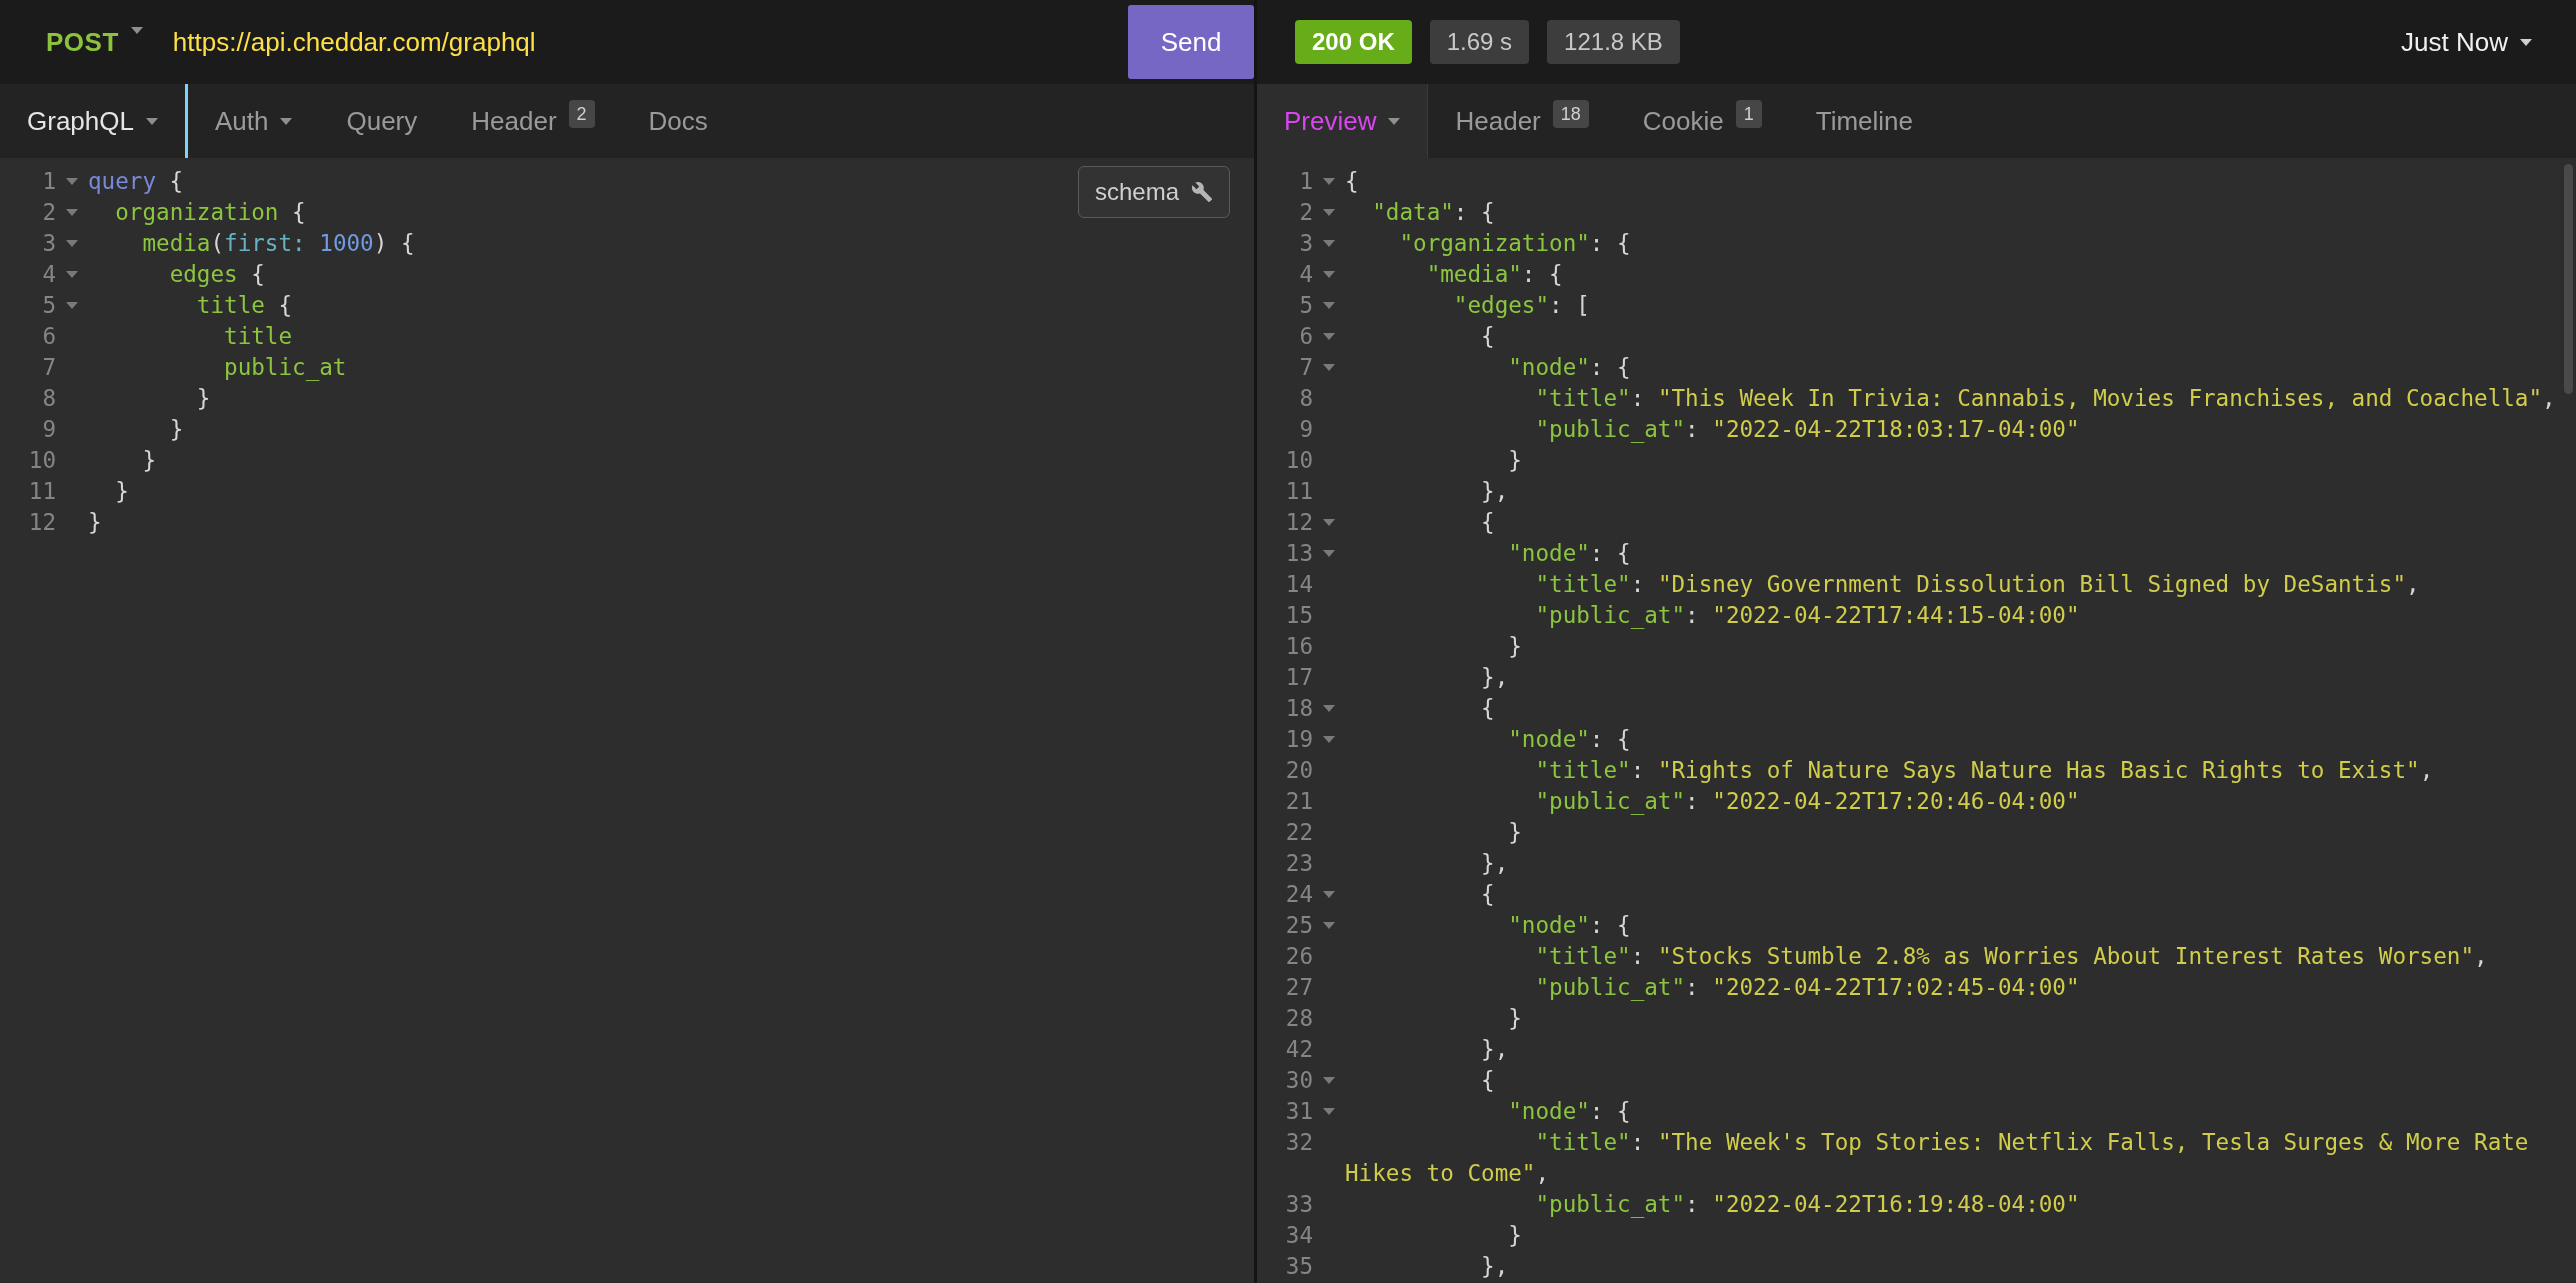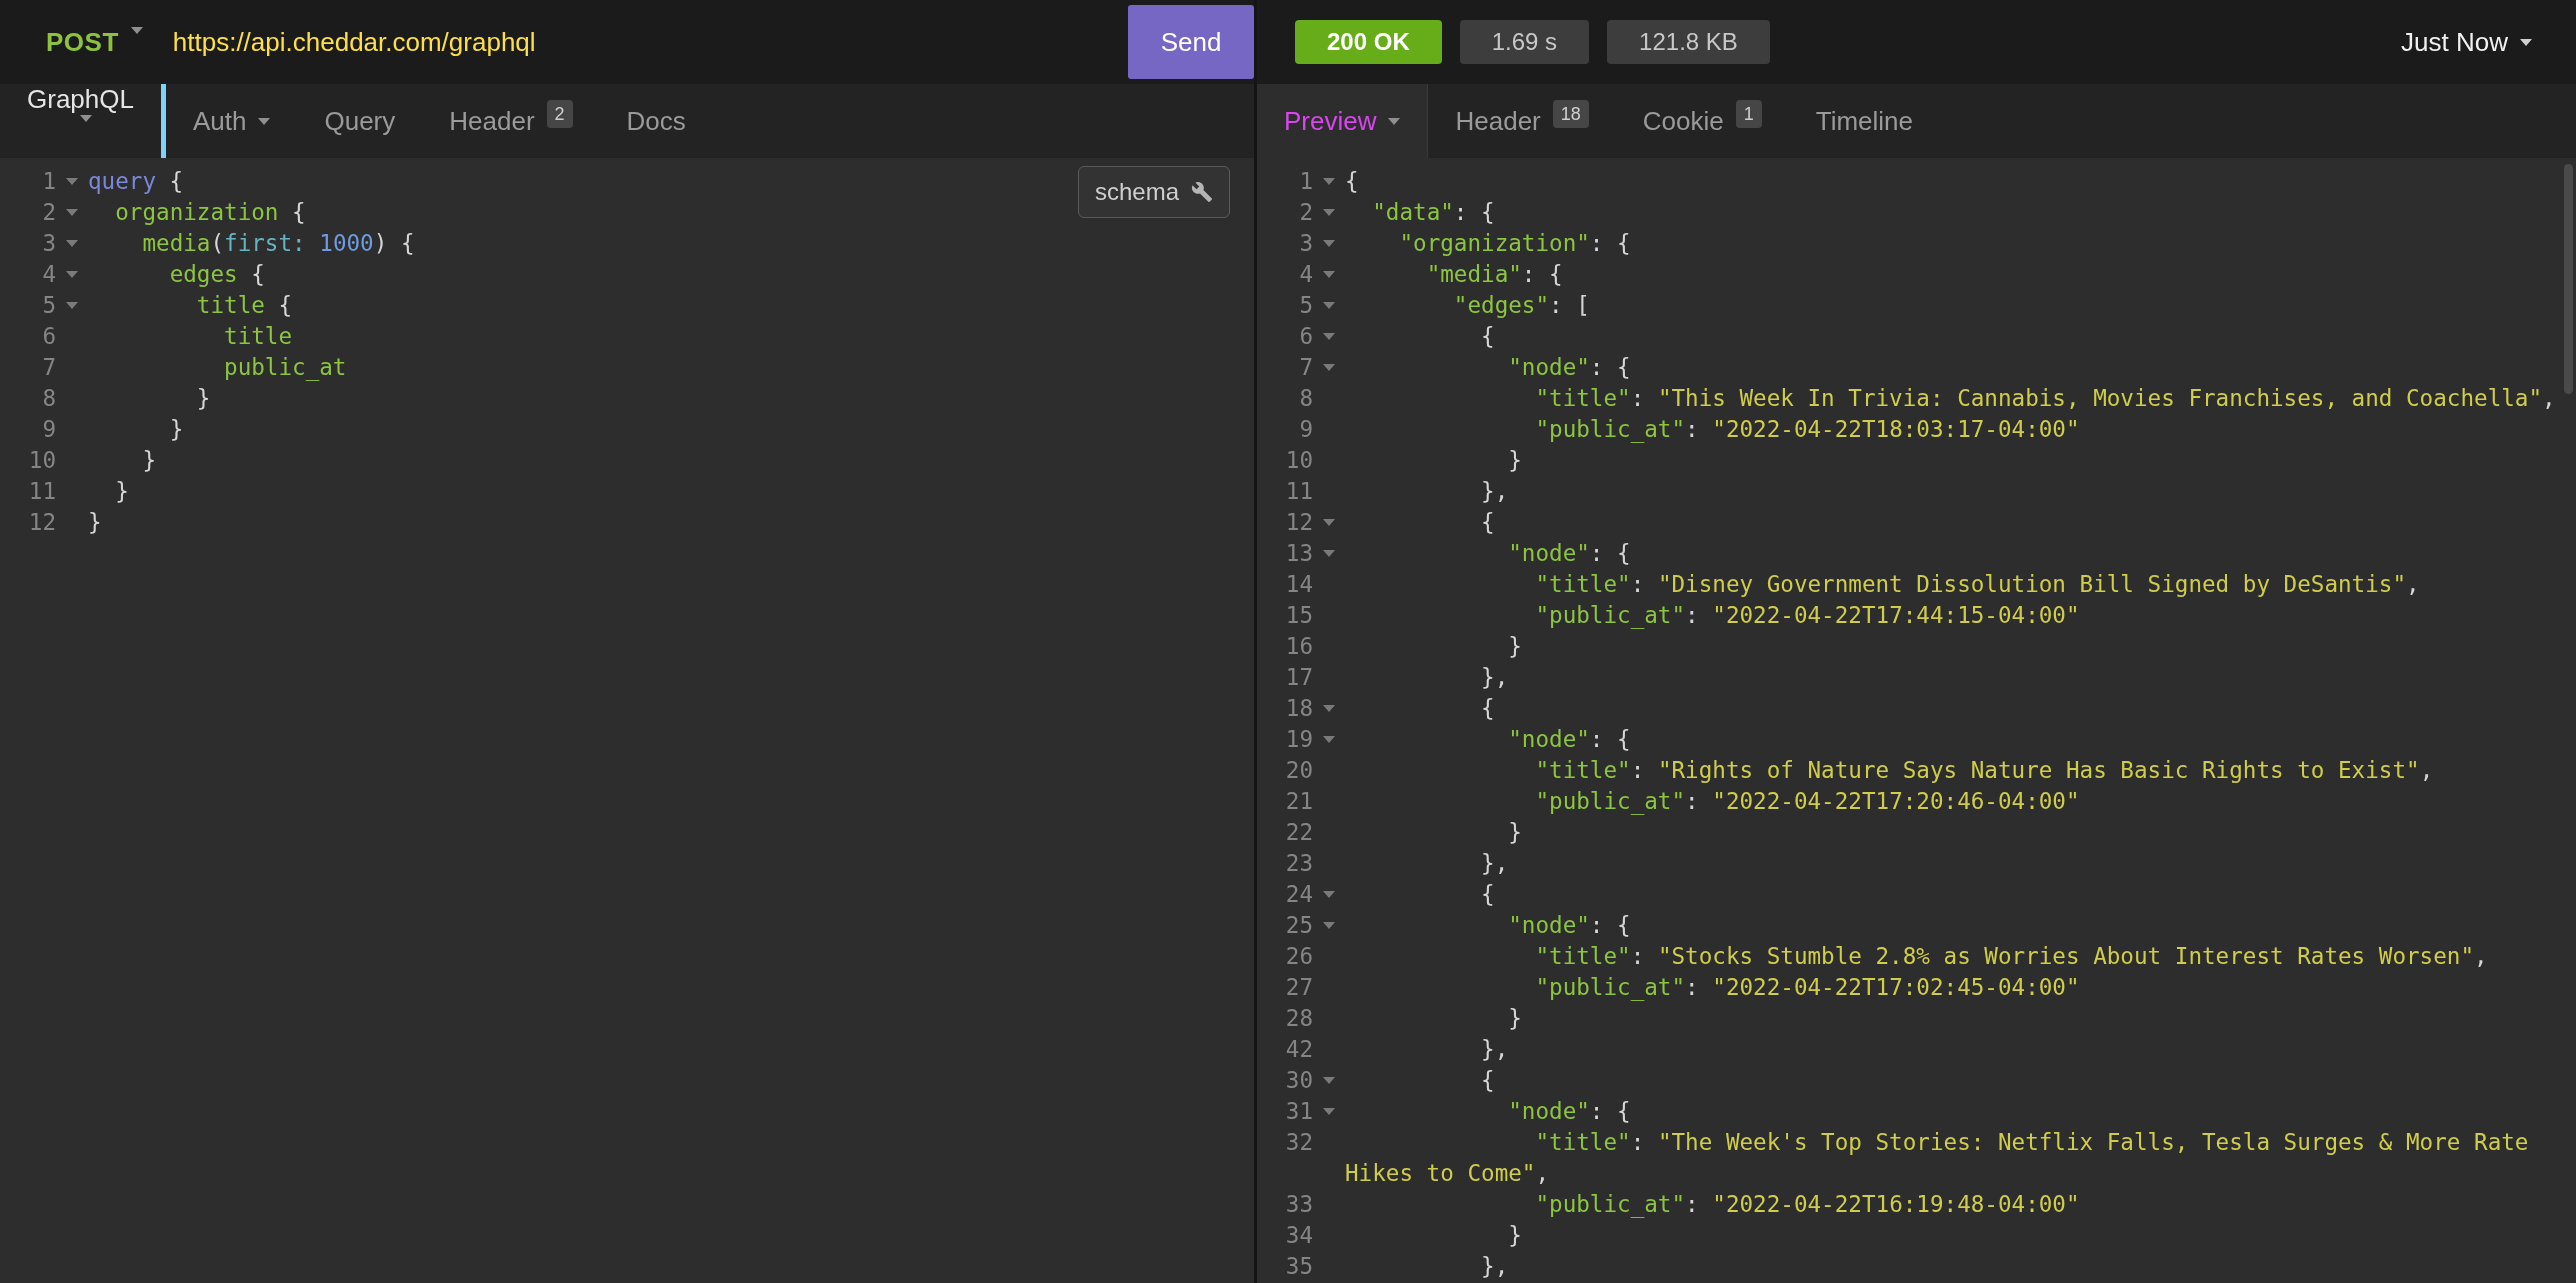--- a/index.html
+++ b/index.html
@@ -18,21 +18,21 @@
   .method-label { color: var(--method-green, #8dc33c); font-size: 26px; font-weight: 700; letter-spacing: 0.5px; }
   .url { margin-left: 30px; color: #fde047; font-size: 26px; flex: 1; white-space: nowrap; overflow: hidden; }
   .send-btn {
     width: 126px; height: 74px; margin-left: auto;
     border: none; border-radius: 3px;
     background: var(--send-purple, #7767c5);
     color: #fff; font-size: 26px; font-family: inherit; cursor: pointer;
   }
   .bar-divider { width: 3px; background: #141414; }
   .topbar-right { flex: 1; display: flex; align-items: center; padding-left: 38px; min-width: 0; }
-  .badge { display: inline-flex; align-items: center; height: 44px; padding: 0 32px; border-radius: 4px; font-size: 24px; margin-right: 18px; white-space: nowrap; }
+  .badge { display: inline-flex; align-items: center; height: 44px; padding: 0 17px; border-radius: 4px; font-size: 24px; margin-right: 18px; white-space: nowrap; }
   .badge-status { background: var(--status-green, #67ad19); color: #ffffff; font-weight: 700; }
   .badge-gray { background: #3d3d3d; color: #c8c8c8; }
   .history { margin-left: auto; display: flex; align-items: center; padding-right: 44px; color: #f0f0f0; font-size: 26px; cursor: pointer; white-space: nowrap; }
 
   
   .caret {
     display: inline-block; margin-left: 12px;
     width: 0; height: 0;
     border-left: 6px solid transparent;
     border-right: 6px solid transparent;
@@ -43,21 +43,21 @@
   
   .columns { display: flex; height: 1199px; }
   .pane { display: flex; flex-direction: column; min-width: 0; }
   .pane-left { width: 1254px; }
   .col-divider { width: 3px; background: #141414; }
   .pane-right { flex: 1; }
 
   
   .tabbar { height: 74px; background: #232323; display: flex; align-items: stretch; flex: none; }
   .tab { display: flex; align-items: center; padding: 0 27px; font-size: 26px; color: #9a9a9a; cursor: pointer; white-space: nowrap; }
-  .tab-bright { color: #e5e5e5; border-right: 5px solid #7dd3fc; flex-direction: column; }
+  .tab-bright { color: #e5e5e5; border-right: 3px solid #7dd3fc; }
   .tab-active { color: #d946ef; background: #2d2d2d; border-right: 1px solid #3a3a3a; }
   .tab-badge {
     margin-left: 12px; background: #464646; color: #d0d0d0;
     font-size: 18px; line-height: 1; padding: 5px 8px; border-radius: 4px;
     transform: translateY(-7px);
   }
 
   
   .editor { flex: 1; background: #2d2d2d; position: relative; overflow: hidden; padding-top: 8px; }
   .code-line { display: flex; font-family: "DejaVu Sans Mono", monospace; font-size: 22.6px; line-height: 31px; }

